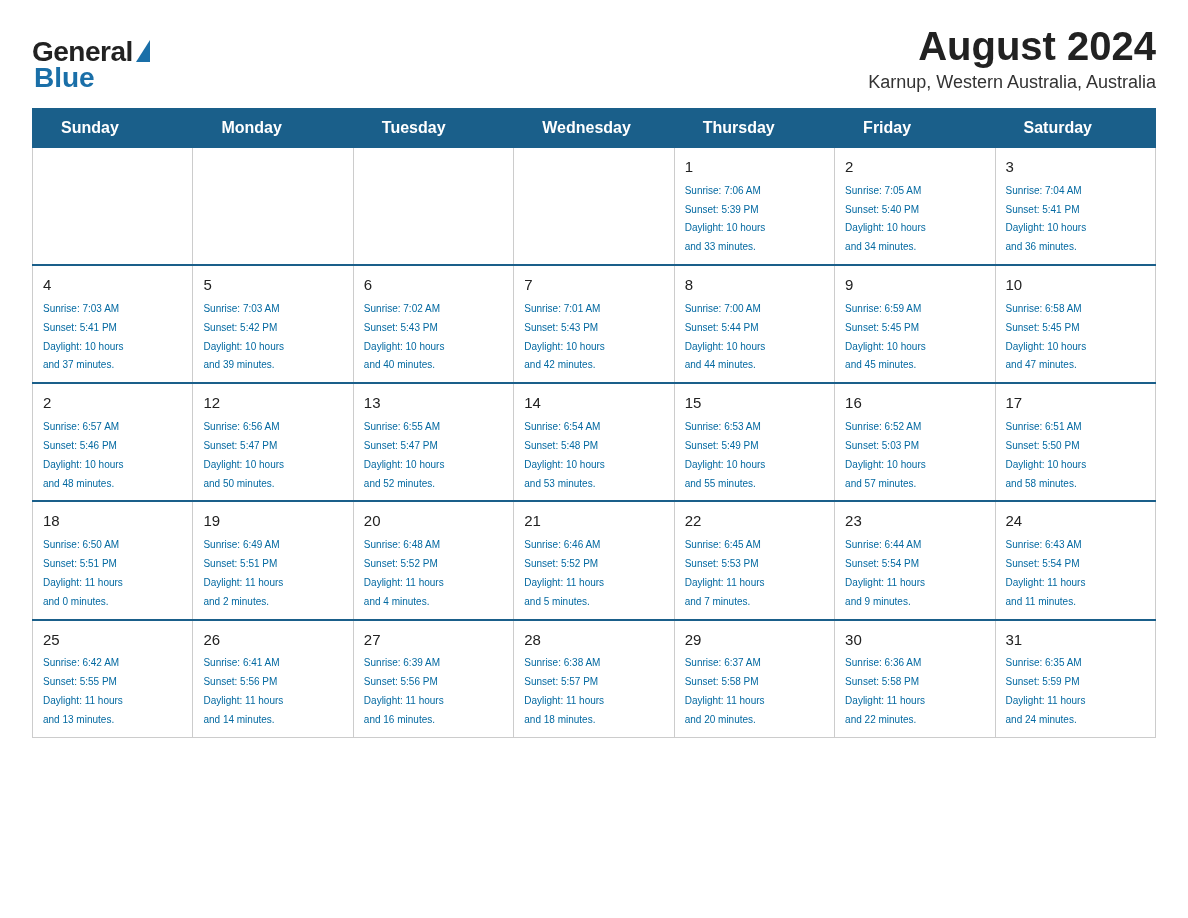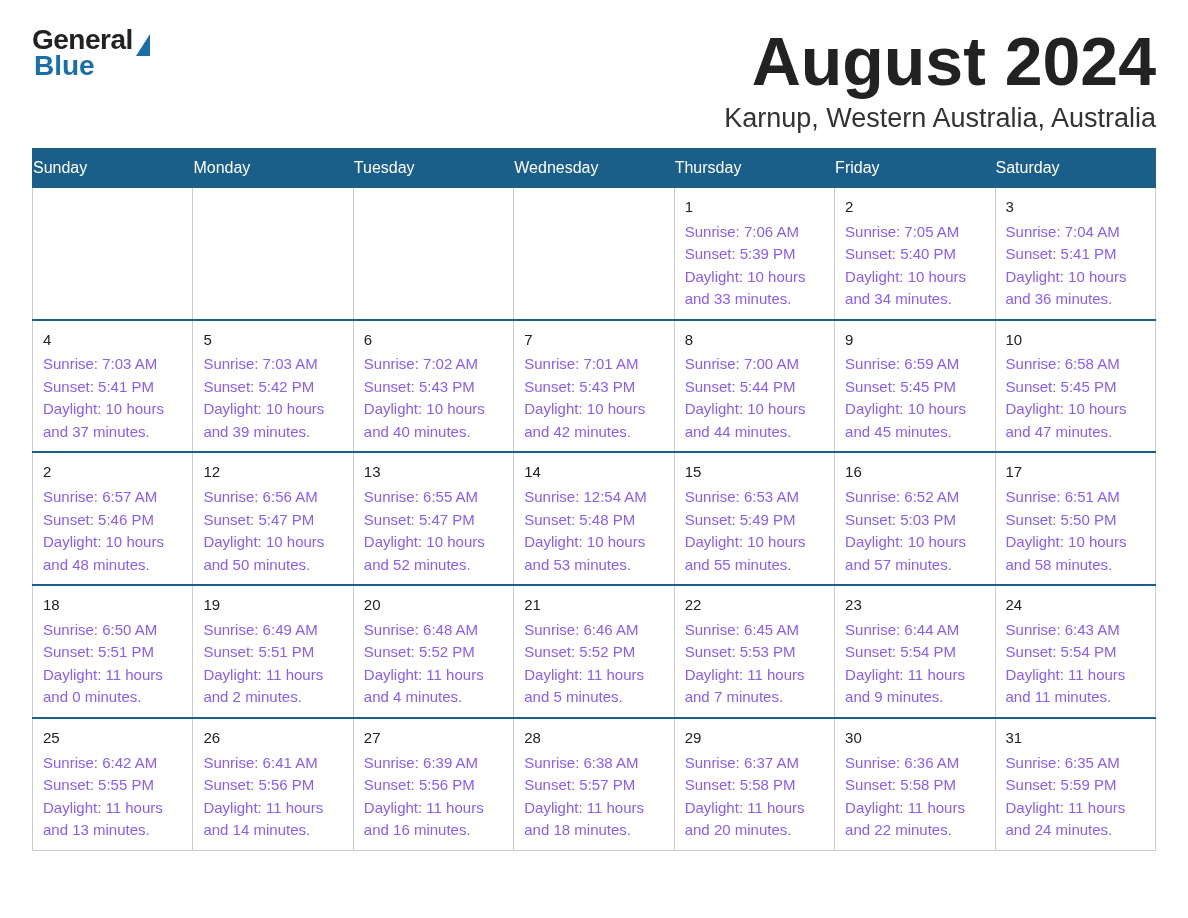--- a/index.html
+++ b/index.html
@@ -17,21 +17,22 @@
       justify-content: space-between;
       margin-bottom: 10px;
     }
     .logo {
       display: flex;
       flex-direction: column;
       align-items: flex-start;
     }
     .logo-top {
       display: flex;
-      align-items: flex-end;
+      align-items: flex-start;
+      margin-top: 12px;
     }
     .logo-general {
       font-size: 28px;
       font-weight: bold;
       color: #222;
       letter-spacing: -0.5px;
     }
     .logo-triangle {
       width: 0;
       height: 0;
@@ -44,41 +45,41 @@
       font-size: 28px;
       font-weight: bold;
       color: #1a6fa8;
       margin-top: -6px;
       margin-left: 2px;
     }
     .title-area {
       text-align: right;
     }
     .month-title {
-      font-size: 68px;
+      font-size: 40px;
       font-weight: bold;
       color: #222;
       line-height: 1.1;
     }
     .location {
-      font-size: 27px;
+      font-size: 18px;
       color: #333;
       margin-top: 4px;
     }
     .calendar {
       width: 100%;
       border-collapse: collapse;
       margin-top: 14px;
     }
     .calendar th {
       background: #1a5f8a;
       color: #fff;
       font-size: 16px;
-      font-weight: normal;
-      padding: 10px 0;
+      font-weight: bold;
+      padding: 10px 28px;
       text-align: left;
       border: 1px solid #1a5f8a;
     }
     .calendar td {
       vertical-align: top;
       padding: 8px 10px;
       font-size: 13px;
       color: #222;
       border: 1px solid #ccc;
       width: 14.28%;
@@ -91,22 +92,22 @@
     .calendar tbody tr:first-child td {
       border-top: 1px solid #ccc;
     }
     .day-number {
       font-size: 15px;
       font-weight: normal;
       display: block;
       margin-bottom: 3px;
     }
     .day-info {
-      font-size: 15px;
-      color: #8b5cf6;
+      font-size: 10px;
+      color: #0369a1;
       line-height: 1.5;
     }
     .empty-cell {
       background: #fff;
     }
   </style>
 </head>
 <body>
 
 <div class="header">
@@ -190,21 +191,21 @@
 Daylight: 10 hours
 and 48 minutes.</span></td>
         <td><span class="day-number">12</span><span class="day-info" style="white-space: pre-line;">Sunrise: 6:56 AM
 Sunset: 5:47 PM
 Daylight: 10 hours
 and 50 minutes.</span></td>
         <td><span class="day-number">13</span><span class="day-info" style="white-space: pre-line;">Sunrise: 6:55 AM
 Sunset: 5:47 PM
 Daylight: 10 hours
 and 52 minutes.</span></td>
-        <td><span class="day-number">14</span><span class="day-info" style="white-space: pre-line;">Sunrise: 12:54 AM
+        <td><span class="day-number">14</span><span class="day-info" style="white-space: pre-line;">Sunrise: 6:54 AM
 Sunset: 5:48 PM
 Daylight: 10 hours
 and 53 minutes.</span></td>
         <td><span class="day-number">15</span><span class="day-info" style="white-space: pre-line;">Sunrise: 6:53 AM
 Sunset: 5:49 PM
 Daylight: 10 hours
 and 55 minutes.</span></td>
         <td><span class="day-number">16</span><span class="day-info" style="white-space: pre-line;">Sunrise: 6:52 AM
 Sunset: 5:03 PM
 Daylight: 10 hours

